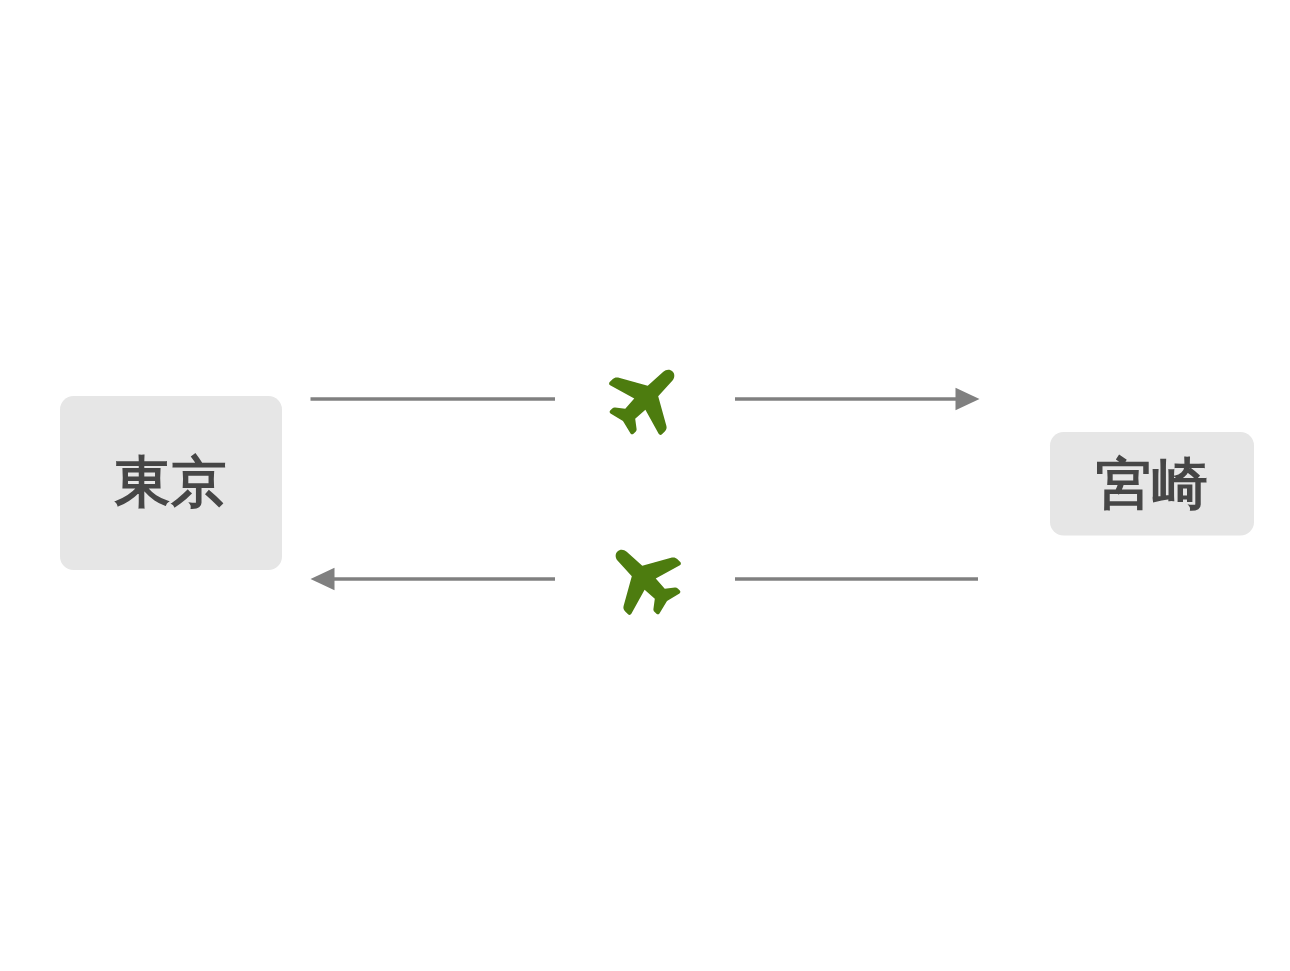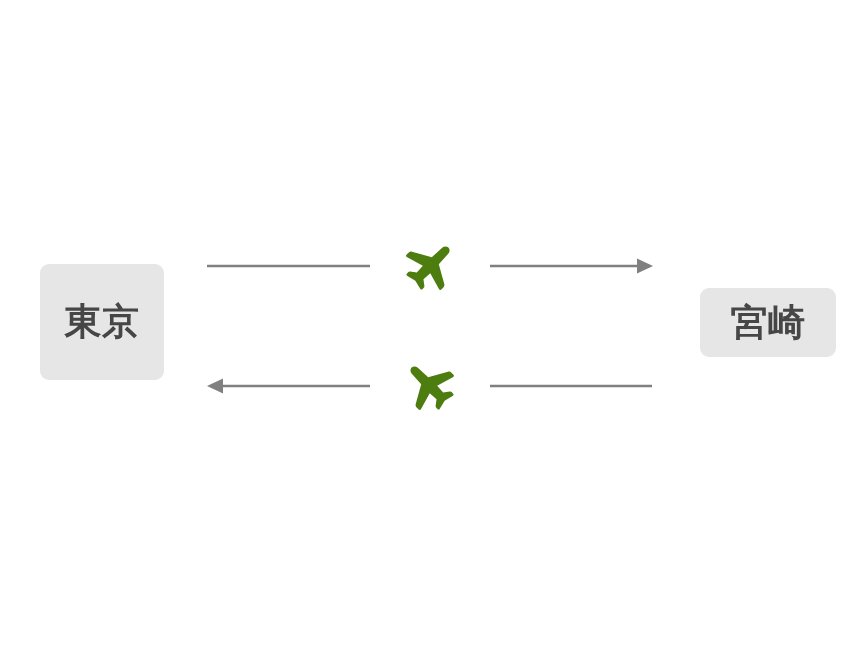--- a/index.html
+++ b/index.html
@@ -43,21 +43,21 @@
     font-size: 23px;
     font-weight: bold;
     letter-spacing: 0px;
     margin-top: 4px;
     white-space: nowrap;
   }
 
   #station-origin {
     left: 40px;
     top: 264px;
-    width: 124px;
+    width: 148px;
     height: 116px;
   }
   #station-destination {
     left: 700px;
     top: 288px;
     width: 136px;
     height: 69px;
   }
 
   

